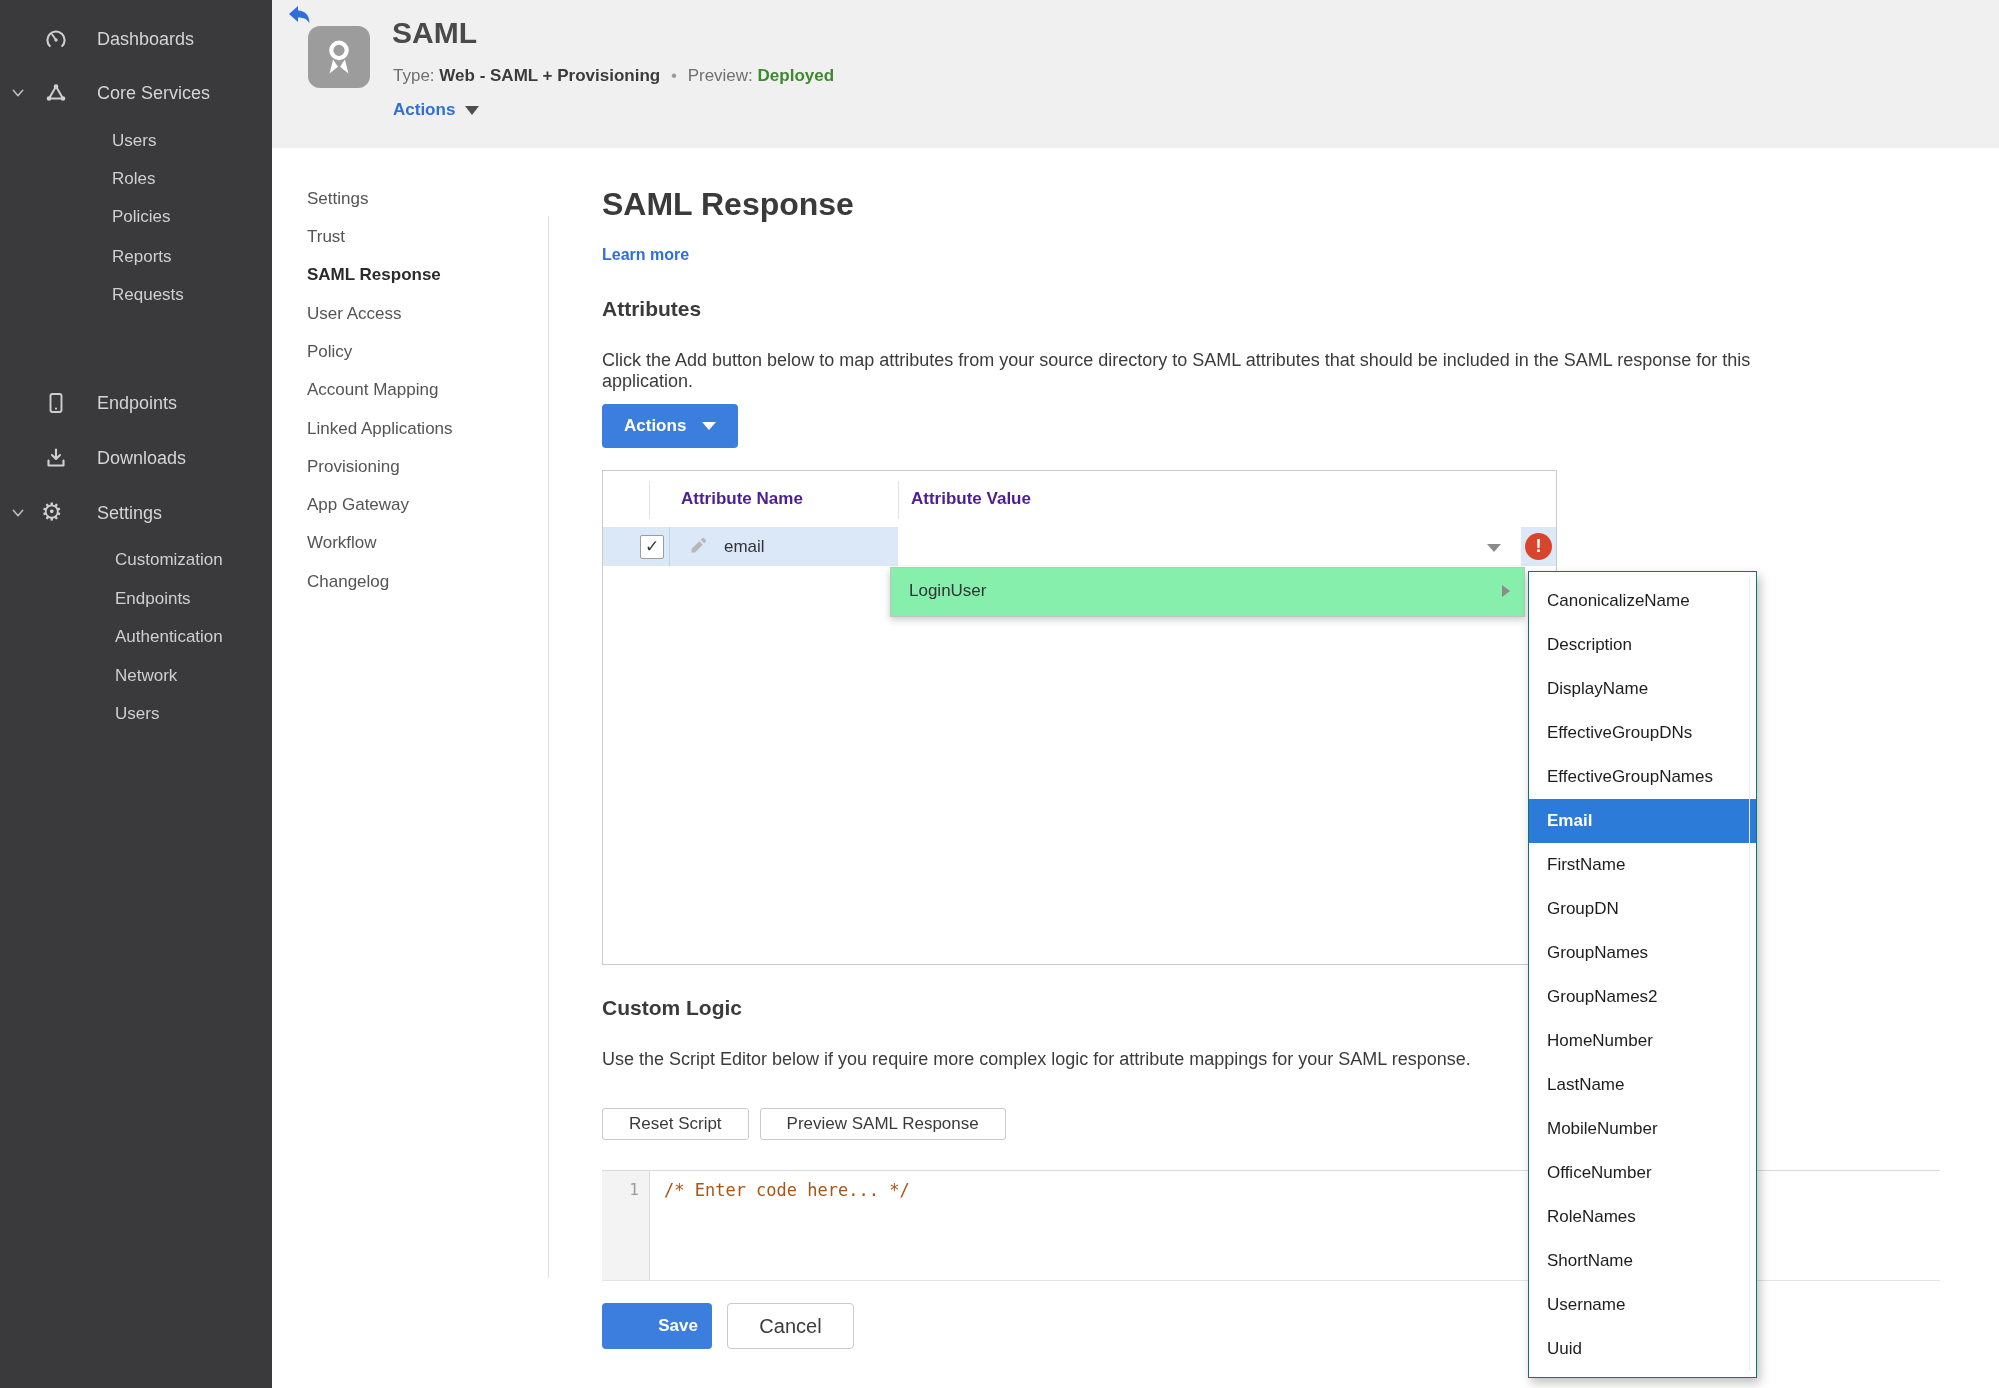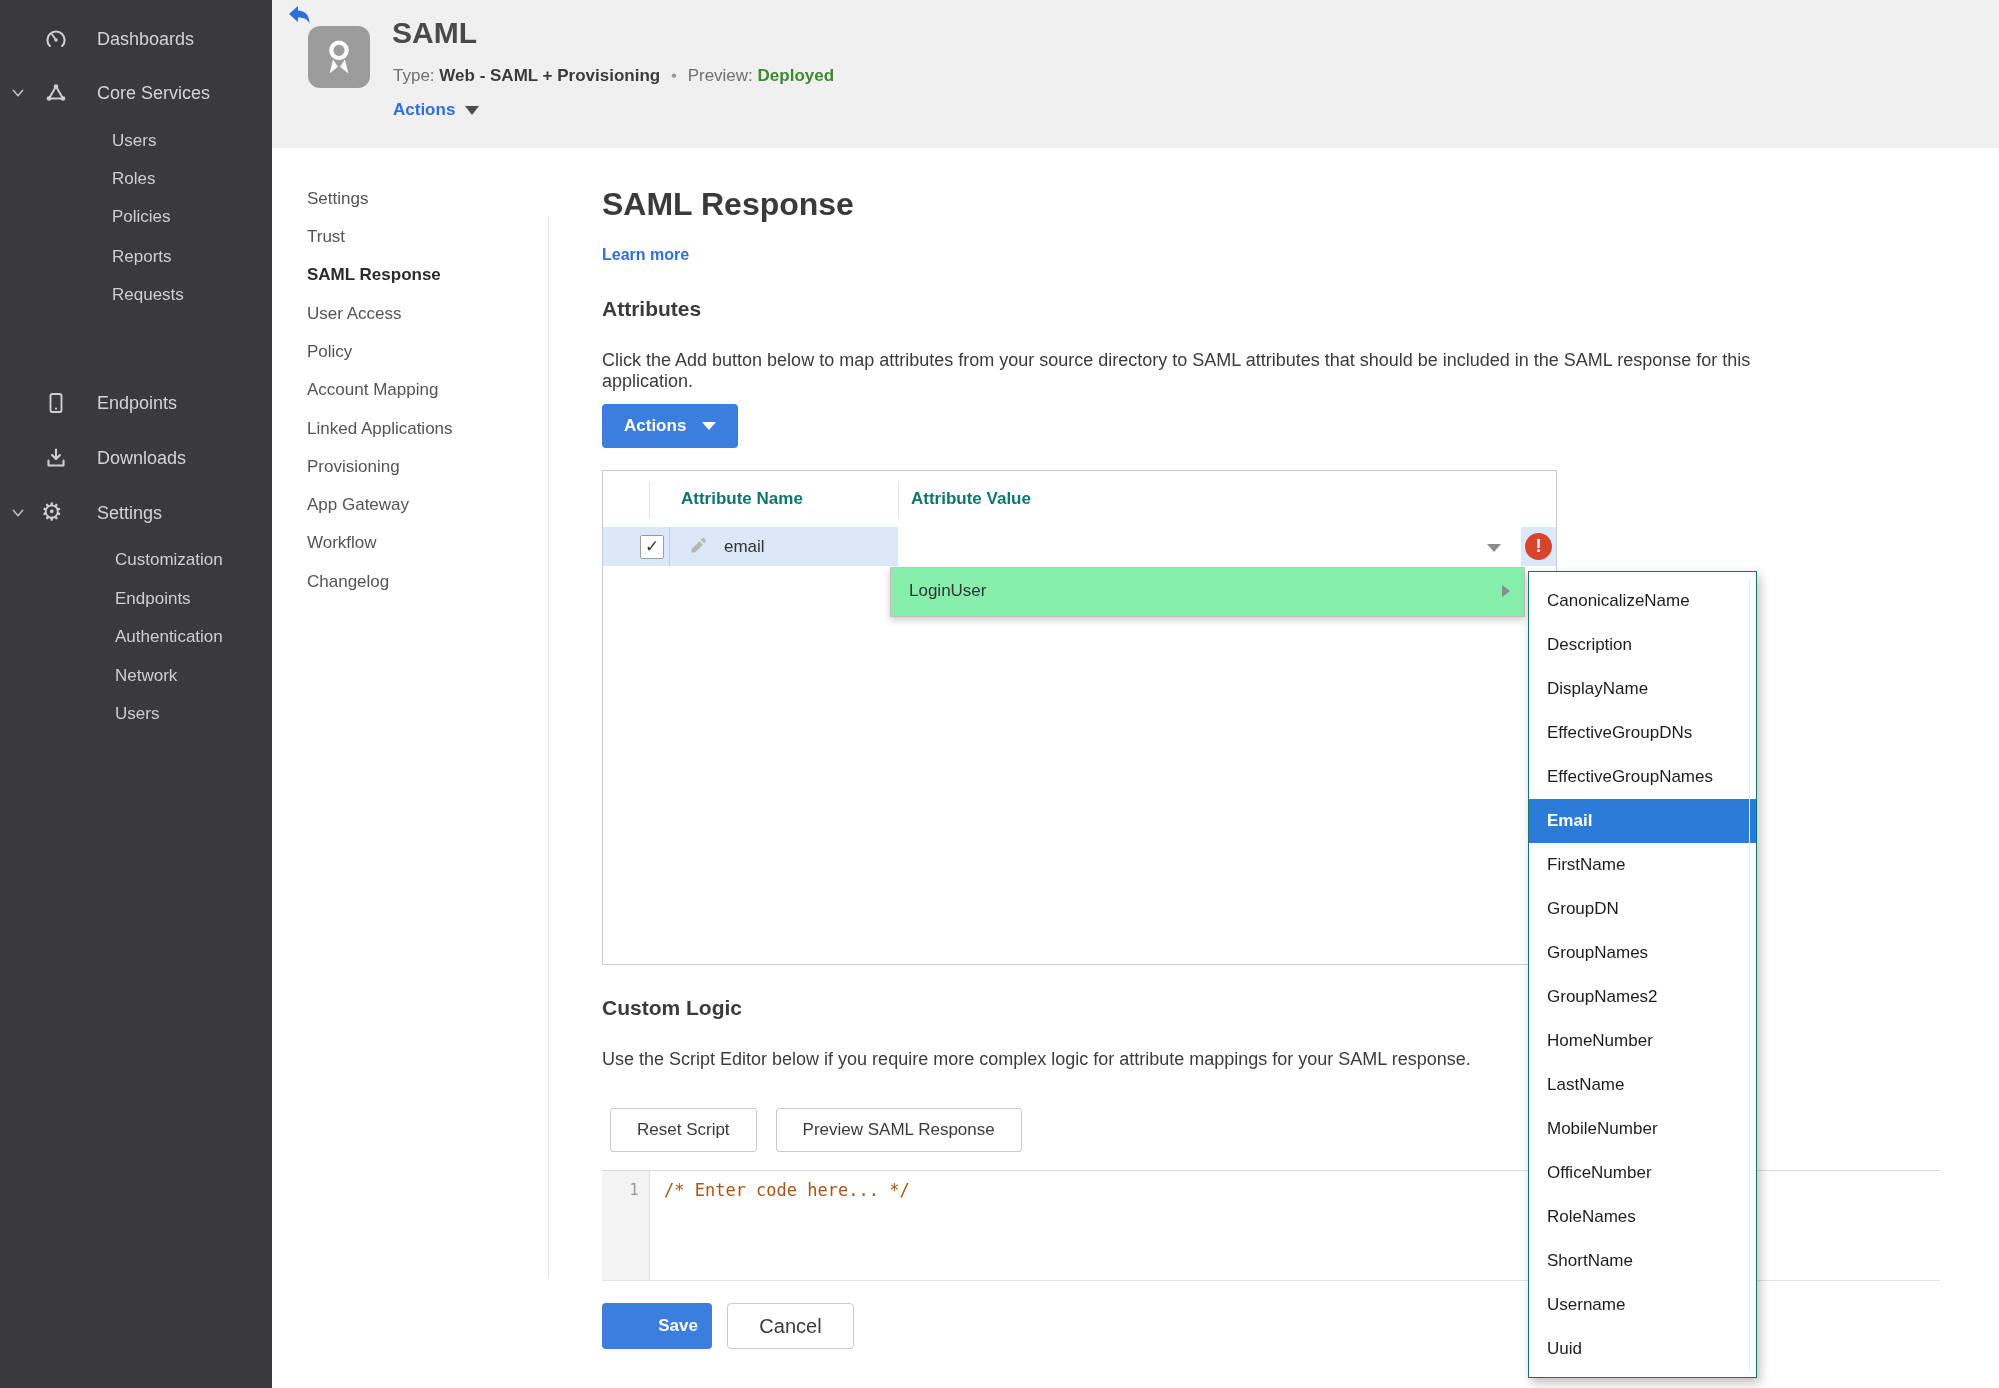--- a/index.html
+++ b/index.html
@@ -35,40 +35,40 @@
   
   .h1{left:602px;top:186px;font-size:32px;font-weight:bold;color:#3a3a3a;}
   .learn-more{left:602px;top:246px;font-size:16px;font-weight:bold;color:#2e6fdb;cursor:pointer;}
   .h2{font-size:21px;font-weight:bold;color:#3a3a3a;}
   .body-text{font-size:18px;color:#3b3b3b;}
   .btn-blue{background:#3b7edd;border-radius:4px;display:inline-flex;align-items:center;justify-content:center;color:#fff;font-weight:bold;font-size:17px;cursor:pointer;border:none;}
   .actions-btn{left:602px;top:404px;height:44px;padding:0 22px;}
   .actions-btn .tri{width:0;height:0;border-left:7px solid transparent;border-right:7px solid transparent;border-top:8px solid #ffffff;margin-left:16px;}
   
   .attr-table{left:602px;top:470px;width:953px;height:493px;background:#fff;border:1px solid #cbcbcb;}
-  .th{position:absolute;top:18px;font-size:17px;font-weight:bold;color:#0f766e;}
+  .th{position:absolute;top:18px;font-size:17px;font-weight:bold;color:#4c1d95;}
   .hdr-div{position:absolute;top:10px;width:1px;height:38px;background:#e3e3e3;}
   .attr-row{position:absolute;left:0;top:56px;width:953px;height:39px;background:#dbe8f7;}
   .chkbox{position:absolute;left:37px;top:8px;width:22px;height:22px;background:#fff;border:1px solid #9c9c9c;border-radius:2px;text-align:center;line-height:21px;font-size:17px;font-weight:bold;color:#3a3a3a;cursor:pointer;}
   .row-div{position:absolute;left:66px;top:0;width:1px;height:39px;background:#bfd2ea;}
   .pencil{position:absolute;left:85px;top:9px;width:20px;height:20px;cursor:pointer;}
   .attr-name{position:absolute;left:121px;top:0;line-height:39px;font-size:17px;color:#333;}
   .value-cell{position:absolute;left:295px;top:0;width:623px;height:39px;background:#ffffff;cursor:pointer;}
   .value-cell .caret{position:absolute;right:20px;top:17px;width:0;height:0;border-left:7px solid transparent;border-right:7px solid transparent;border-top:8px solid #8b8b8b;}
   .err-badge{position:absolute;left:922px;top:6px;width:27px;height:27px;border-radius:50%;background:#d9452c;color:#fff;font-weight:bold;font-size:18px;text-align:center;line-height:27px;}
   
   .loginuser{left:890px;top:567px;width:633px;height:48px;background:#86efac;border:1px solid #c2c2c2;box-shadow:0 3px 7px rgba(0,0,0,.2);z-index:25;cursor:pointer;}
   .loginuser .txt{position:absolute;left:18px;top:0;line-height:46px;font-size:17px;color:#333;}
   .loginuser .arr{position:absolute;right:14px;top:17px;width:0;height:0;border-top:6px solid transparent;border-bottom:6px solid transparent;border-left:8px solid #8b8b8b;}
   .flymenu{left:1528px;top:571px;width:229px;height:807px;background:#fff;border:1px solid #0f766e;box-shadow:3px 5px 10px rgba(0,0,0,.25);z-index:30;padding-top:7px;box-sizing:border-box;}
   .flymenu::after{content:"";position:absolute;right:6px;top:6px;bottom:6px;width:1px;background:#ededed;}
   .menu-item{height:44px;line-height:44px;padding-left:18px;font-size:17px;color:#1d1d1d;white-space:nowrap;cursor:pointer;}
   .menu-item.sel{background:#2d7bd8;color:#ffffff;font-weight:bold;}
   
-  .plain-btn{display:inline-flex;align-items:center;justify-content:center;height:44px;padding:0 26px;background:#fff;border:1px solid #cbcbcb;border-radius:3px;font-size:17px;color:#3b3b3b;cursor:pointer;margin-left:8px;}
+  .plain-btn{display:inline-flex;align-items:center;justify-content:center;height:32px;padding:0 26px;background:#fff;border:1px solid #cbcbcb;border-radius:3px;font-size:17px;color:#3b3b3b;cursor:pointer;}
   .btnrow{left:602px;top:1108px;display:flex;gap:11px;}
   .editor{left:602px;top:1170px;width:1338px;height:109px;background:#fff;border-top:1px solid #d9d9d9;border-bottom:1px solid #e4e4e4;z-index:5;}
   .gutter{position:absolute;left:0;top:0;width:48px;height:109px;background:#f3f3f3;border-right:1px solid #dcdcdc;box-sizing:border-box;}
   .lineno{position:absolute;right:10px;top:9px;font-family:"DejaVu Sans Mono","Liberation Mono",monospace;font-size:16px;color:#9b9b9b;}
   .code{position:absolute;left:62px;top:9px;font-family:"DejaVu Sans Mono","Liberation Mono",monospace;font-size:17px;color:#ab5413;white-space:pre;}
   .save-btn{left:602px;top:1303px;width:110px;height:46px;padding-left:48px;}
   .cancel-btn{left:727px;top:1303px;width:127px;height:46px;background:#fff;border:1px solid #cbcbcb;border-radius:4px;display:inline-flex;align-items:center;justify-content:center;font-size:20px;color:#3b3b3b;cursor:pointer;}
   svg{display:block;}
 </style>
 </head>

